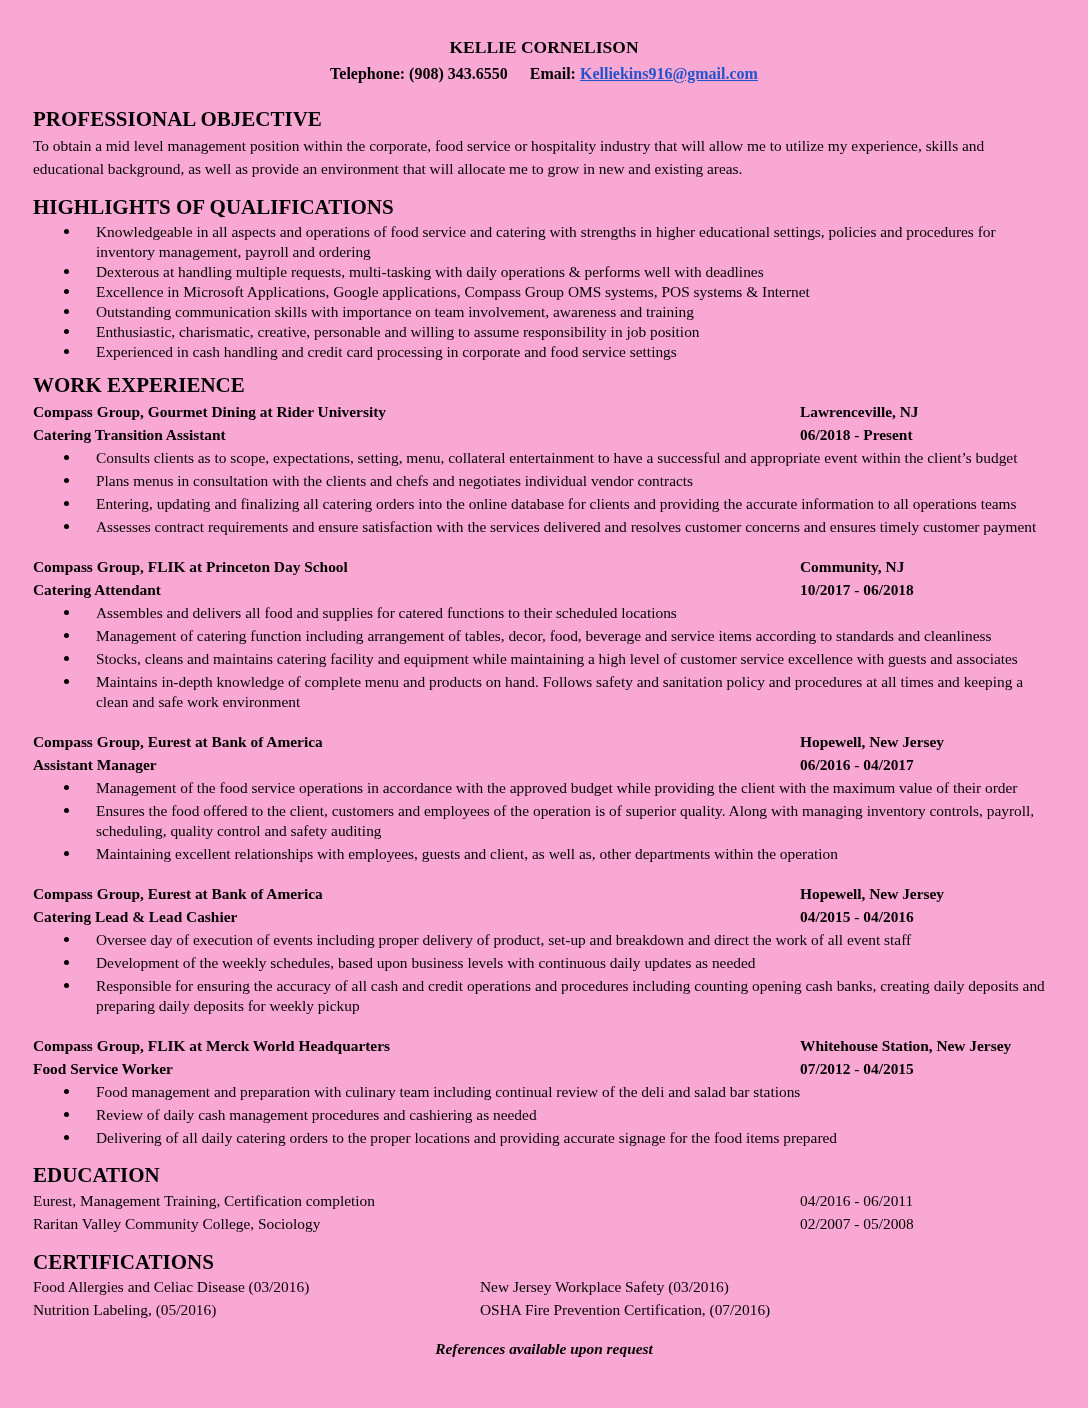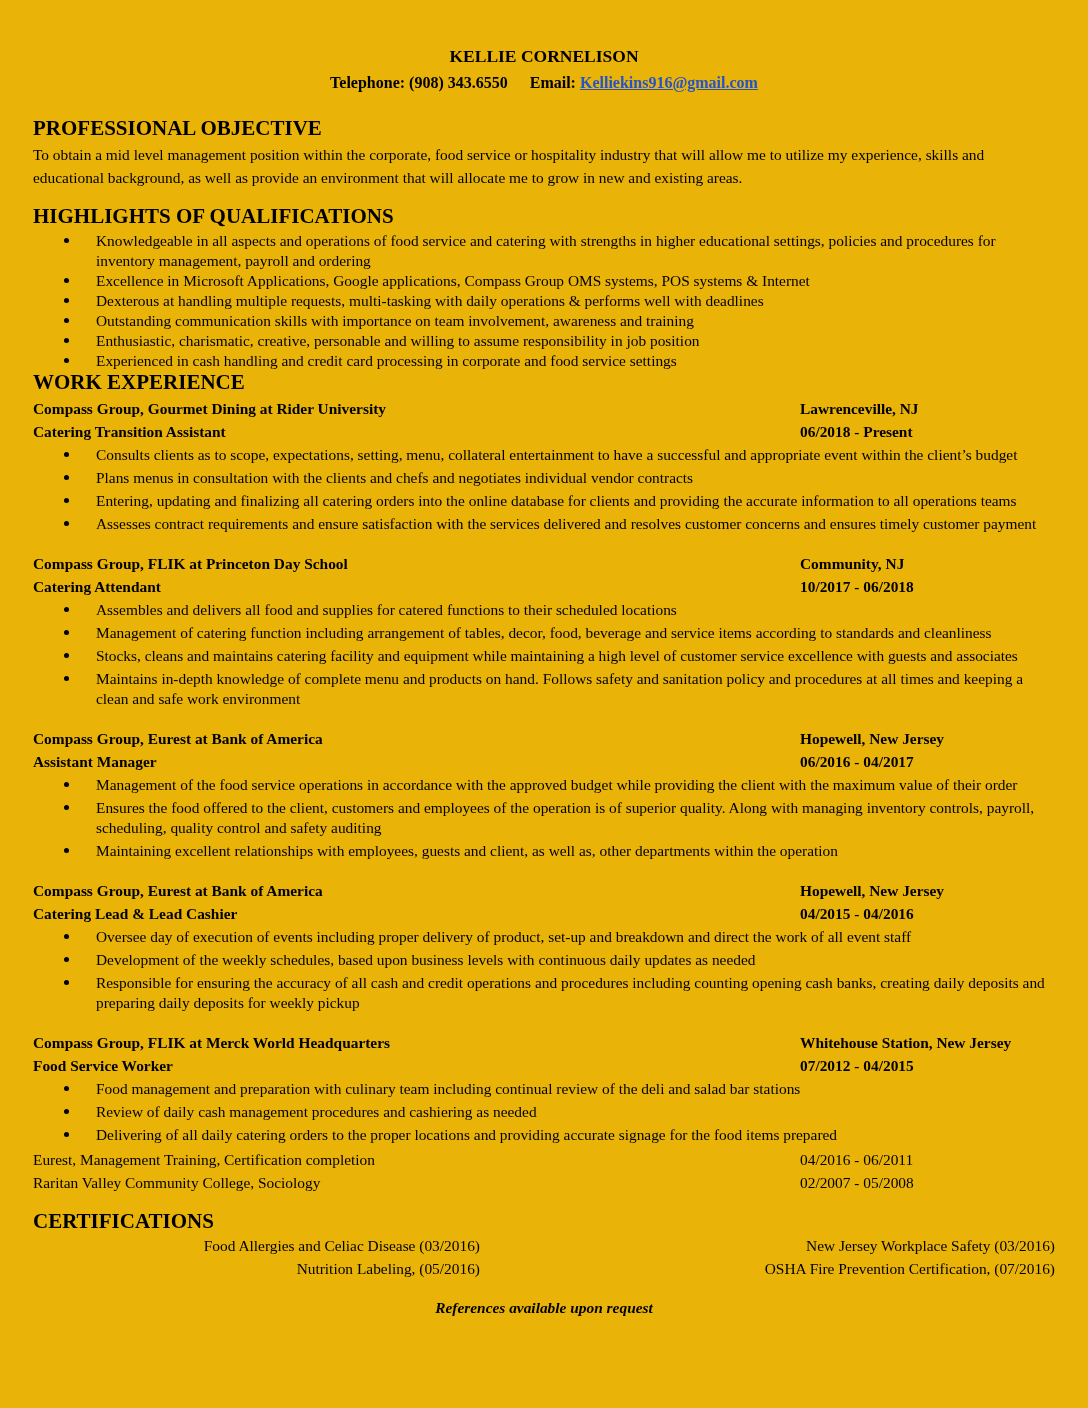--- a/index.html
+++ b/index.html
@@ -1,25 +1,25 @@
 <!DOCTYPE html>
 <html><head>
 <meta charset="utf-8">
 <style>
   html, body { margin: 0; padding: 0; background: #ffffff; }
   .page {
     width: 1088px;
     height: 1408px;
     box-sizing: border-box;
-    padding: 44px 33px 0 33px;
+    padding: 35px 33px 0 33px;
     font-family: "Liberation Serif", "DejaVu Serif", serif;
     font-size: 15.4px;
     color: #000000;
     overflow: hidden;
-    background: #eab308;
+    background: #f9a8d4;
   }
   .name {
     text-align: center;
     font-weight: bold;
     font-size: 17.5px;
     line-height: 24px;
   }
   .contact {
     text-align: center;
     font-weight: bold;
@@ -34,21 +34,21 @@
     font-weight: bold;
     cursor: pointer;
   }
   .sec-heading {
     font-weight: bold;
     font-size: 21px;
     line-height: 22px;
   }
   .h-objective   { margin-top: 22px; }
   .h-highlights  { margin-top: 16px; }
-  .h-work        { }
+  .h-work        { margin-top: 12px; }
   .h-education   { margin-top: 16px; }
   .h-certs       { margin-top: 16px; }
   .objective-text {
     margin: 4px 0 0 0;
     line-height: 23px;
   }
   ul.blist {
     list-style: none;
     margin: 4px 0 0 0;
     padding: 0;
@@ -72,21 +72,21 @@
   ul.job-bullets li { margin-bottom: 3px; }
   .row2col {
     display: grid;
     grid-template-columns: 767px 1fr;
     line-height: 23px;
   }
   .bold { font-weight: bold; font-family: Liberation Serif, serif; }
   .job { margin-top: 18px; }
   .job-first { margin-top: 4px; }
   .edu-rows { margin-top: 3px; }
-  .cert-rows { margin-top: 2px; text-align: right; }
+  .cert-rows { margin-top: 2px; }
   .cert-row {
     display: grid;
     grid-template-columns: 447px 1fr;
     line-height: 23px;
   }
   .footer {
     text-align: center;
     font-weight: bold;
     font-style: italic;
     margin-top: 16px;
@@ -106,22 +106,22 @@
     <span>Email:</span>
     <a class="email-link">Kelliekins916@gmail.com</a>
   </div>
 
   <div class="sec-heading h-objective">PROFESSIONAL OBJECTIVE</div>
   <p class="objective-text">To obtain a mid level management position within the corporate, food service or hospitality industry that will allow me to utilize my experience, skills and educational background, as well as provide an environment that will allocate me to grow in new and existing areas.</p>
 
   <div class="sec-heading h-highlights">HIGHLIGHTS OF QUALIFICATIONS</div>
   <ul class="blist">
     <li>Knowledgeable in all aspects and operations of food service and catering with strengths in higher educational settings, policies and procedures for inventory management, payroll and ordering</li>
+    <li>Dexterous at handling multiple requests, multi-tasking with daily operations &amp; performs well with deadlines</li>
     <li>Excellence in Microsoft Applications, Google applications, Compass Group OMS systems, POS systems &amp; Internet</li>
-    <li>Dexterous at handling multiple requests, multi-tasking with daily operations &amp; performs well with deadlines</li>
     <li>Outstanding communication skills with importance on team involvement, awareness and training</li>
     <li>Enthusiastic, charismatic, creative, personable and willing to assume responsibility in job position</li>
     <li>Experienced in cash handling and credit card processing in corporate and food service settings</li>
   </ul>
 
   <div class="sec-heading h-work">WORK EXPERIENCE</div>
 
   <div class="job job-first">
     <div class="row2col">
       <span class="bold">Compass Group, Gourmet Dining at Rider University</span>
@@ -197,20 +197,21 @@
       <span class="bold">Food Service Worker</span>
       <span class="bold">07/2012 - 04/2015</span>
     </div>
     <ul class="blist job-bullets">
       <li>Food management and preparation with culinary team including continual review of the deli and salad bar stations</li>
       <li>Review of daily cash management procedures and cashiering as needed</li>
       <li>Delivering of all daily catering orders to the proper locations and providing accurate signage for the food items prepared</li>
     </ul>
   </div>
 
+  <div class="sec-heading h-education">EDUCATION</div>
   <div class="edu-rows">
     <div class="row2col">
       <span>Eurest, Management Training, Certification completion</span>
       <span>04/2016 - 06/2011</span>
     </div>
     <div class="row2col">
       <span>Raritan Valley Community College, Sociology</span>
       <span>02/2007 - 05/2008</span>
     </div>
   </div>

